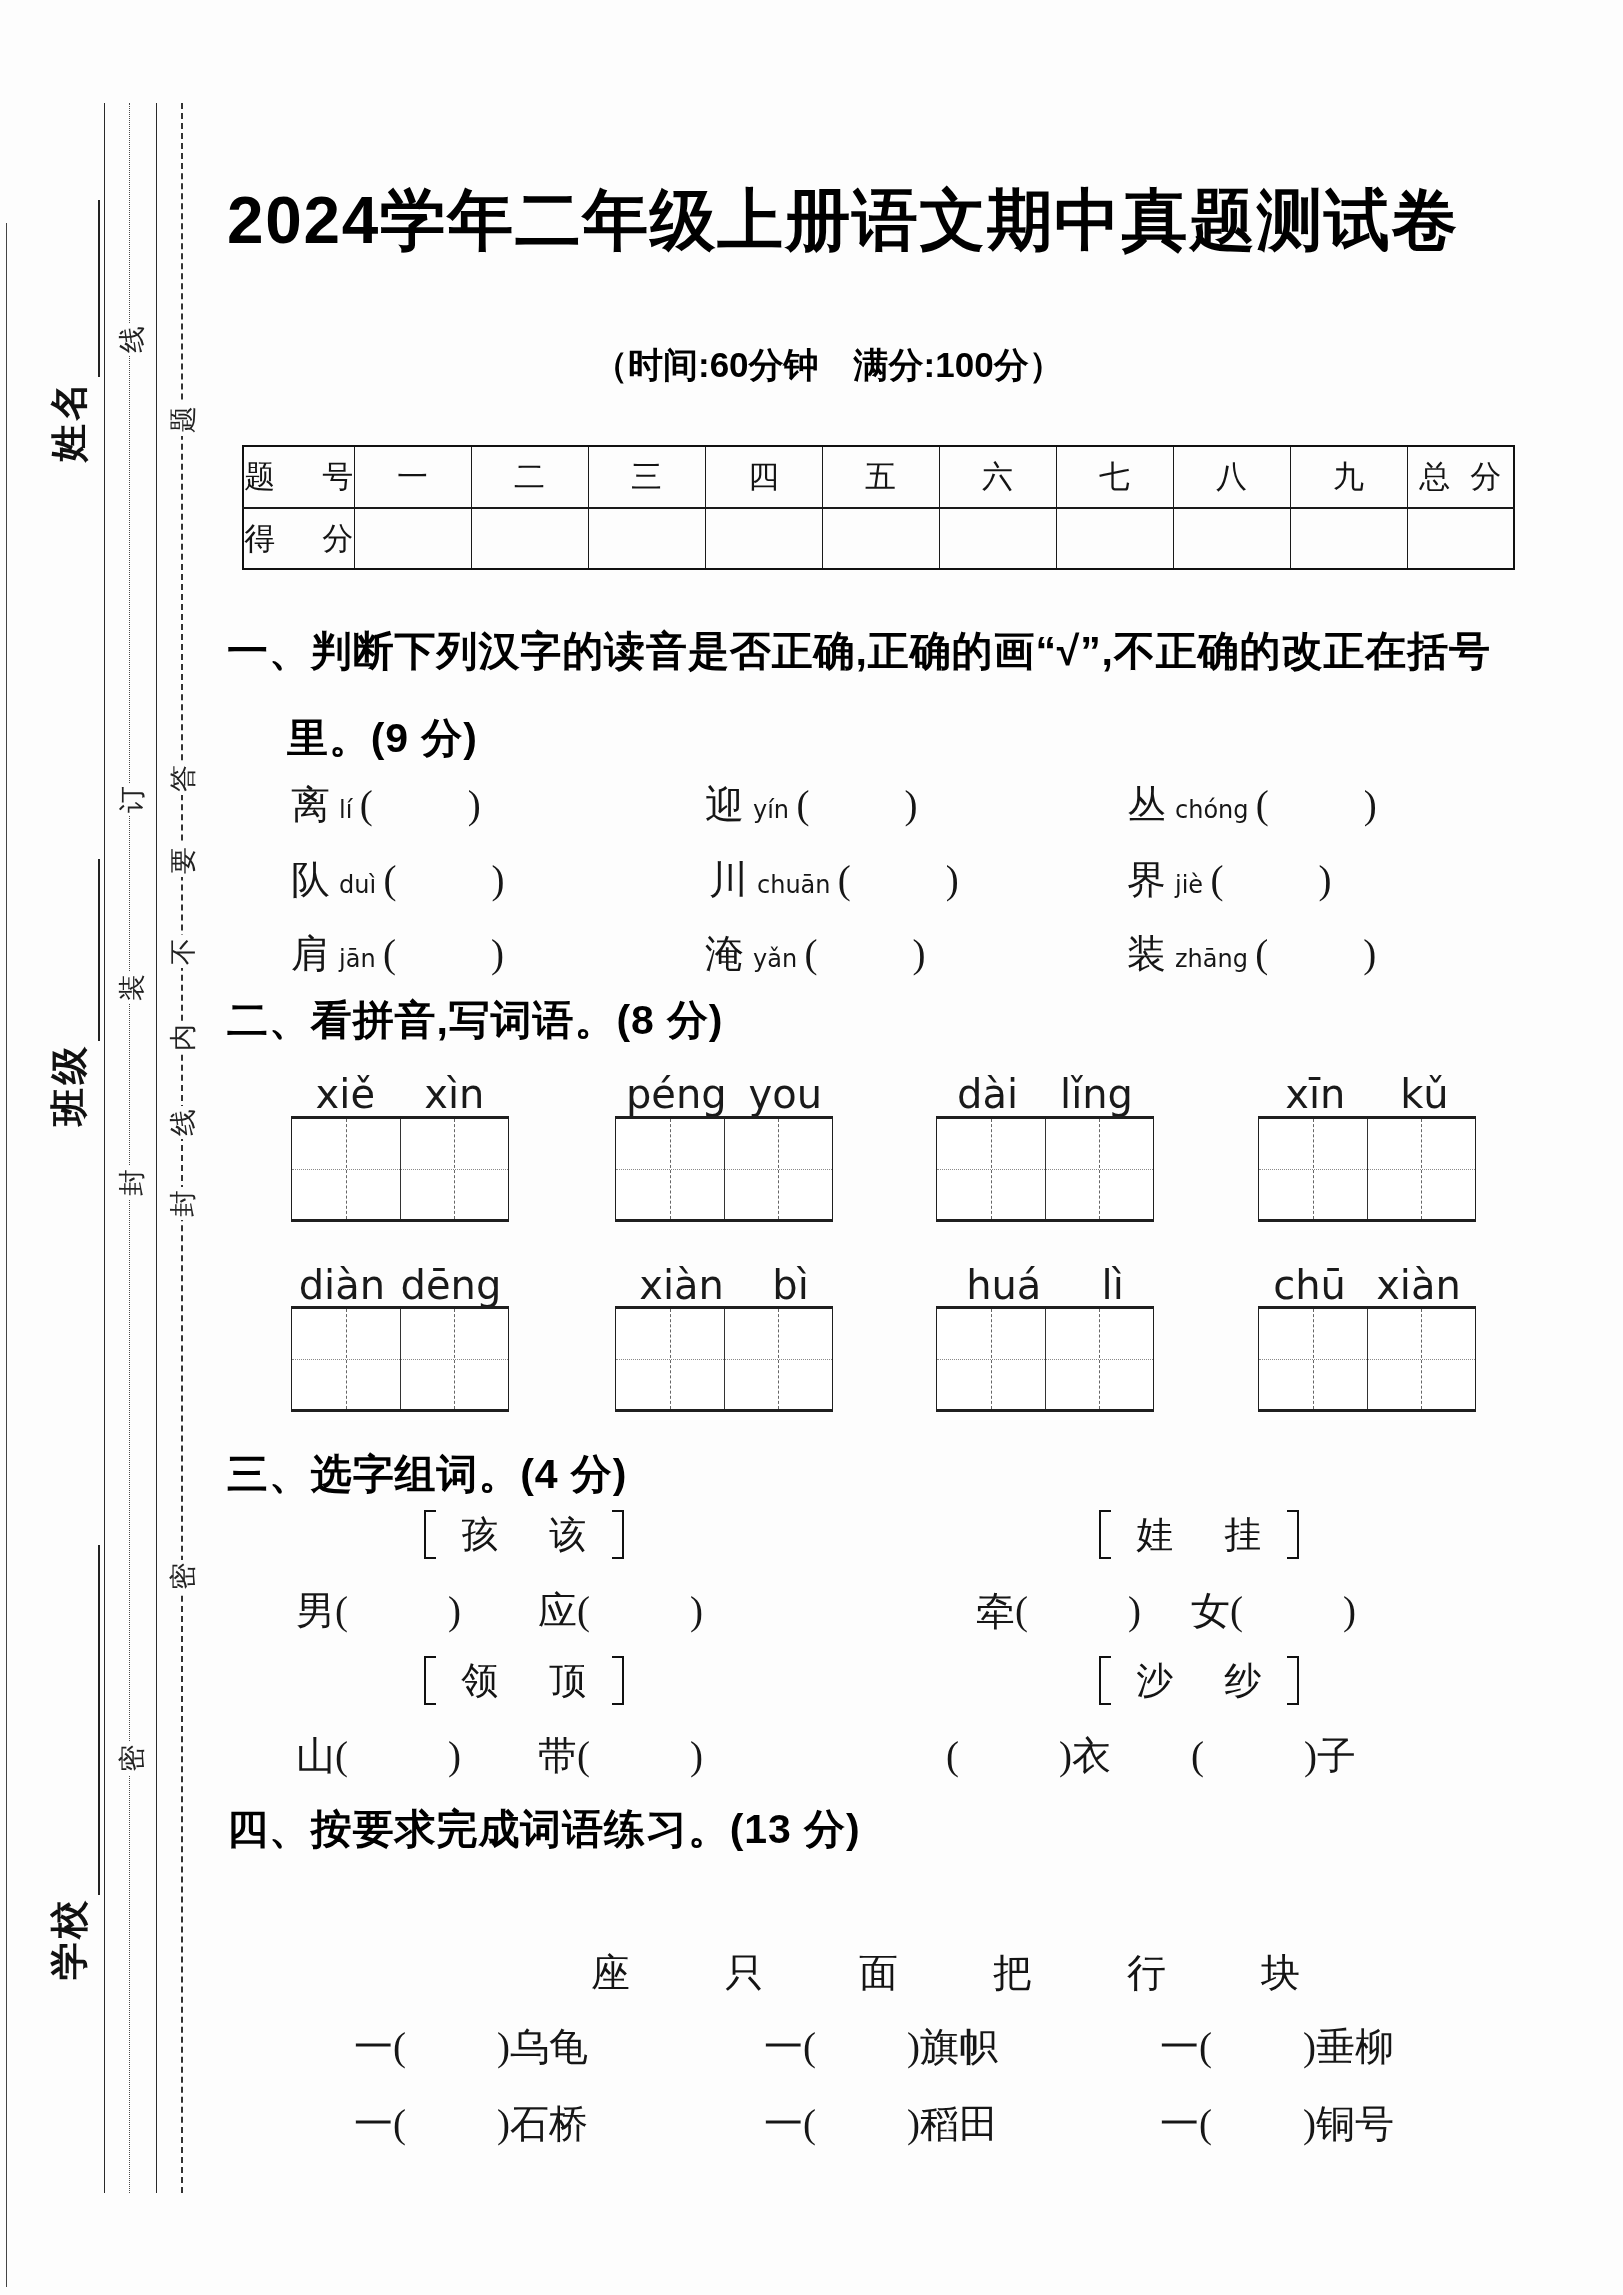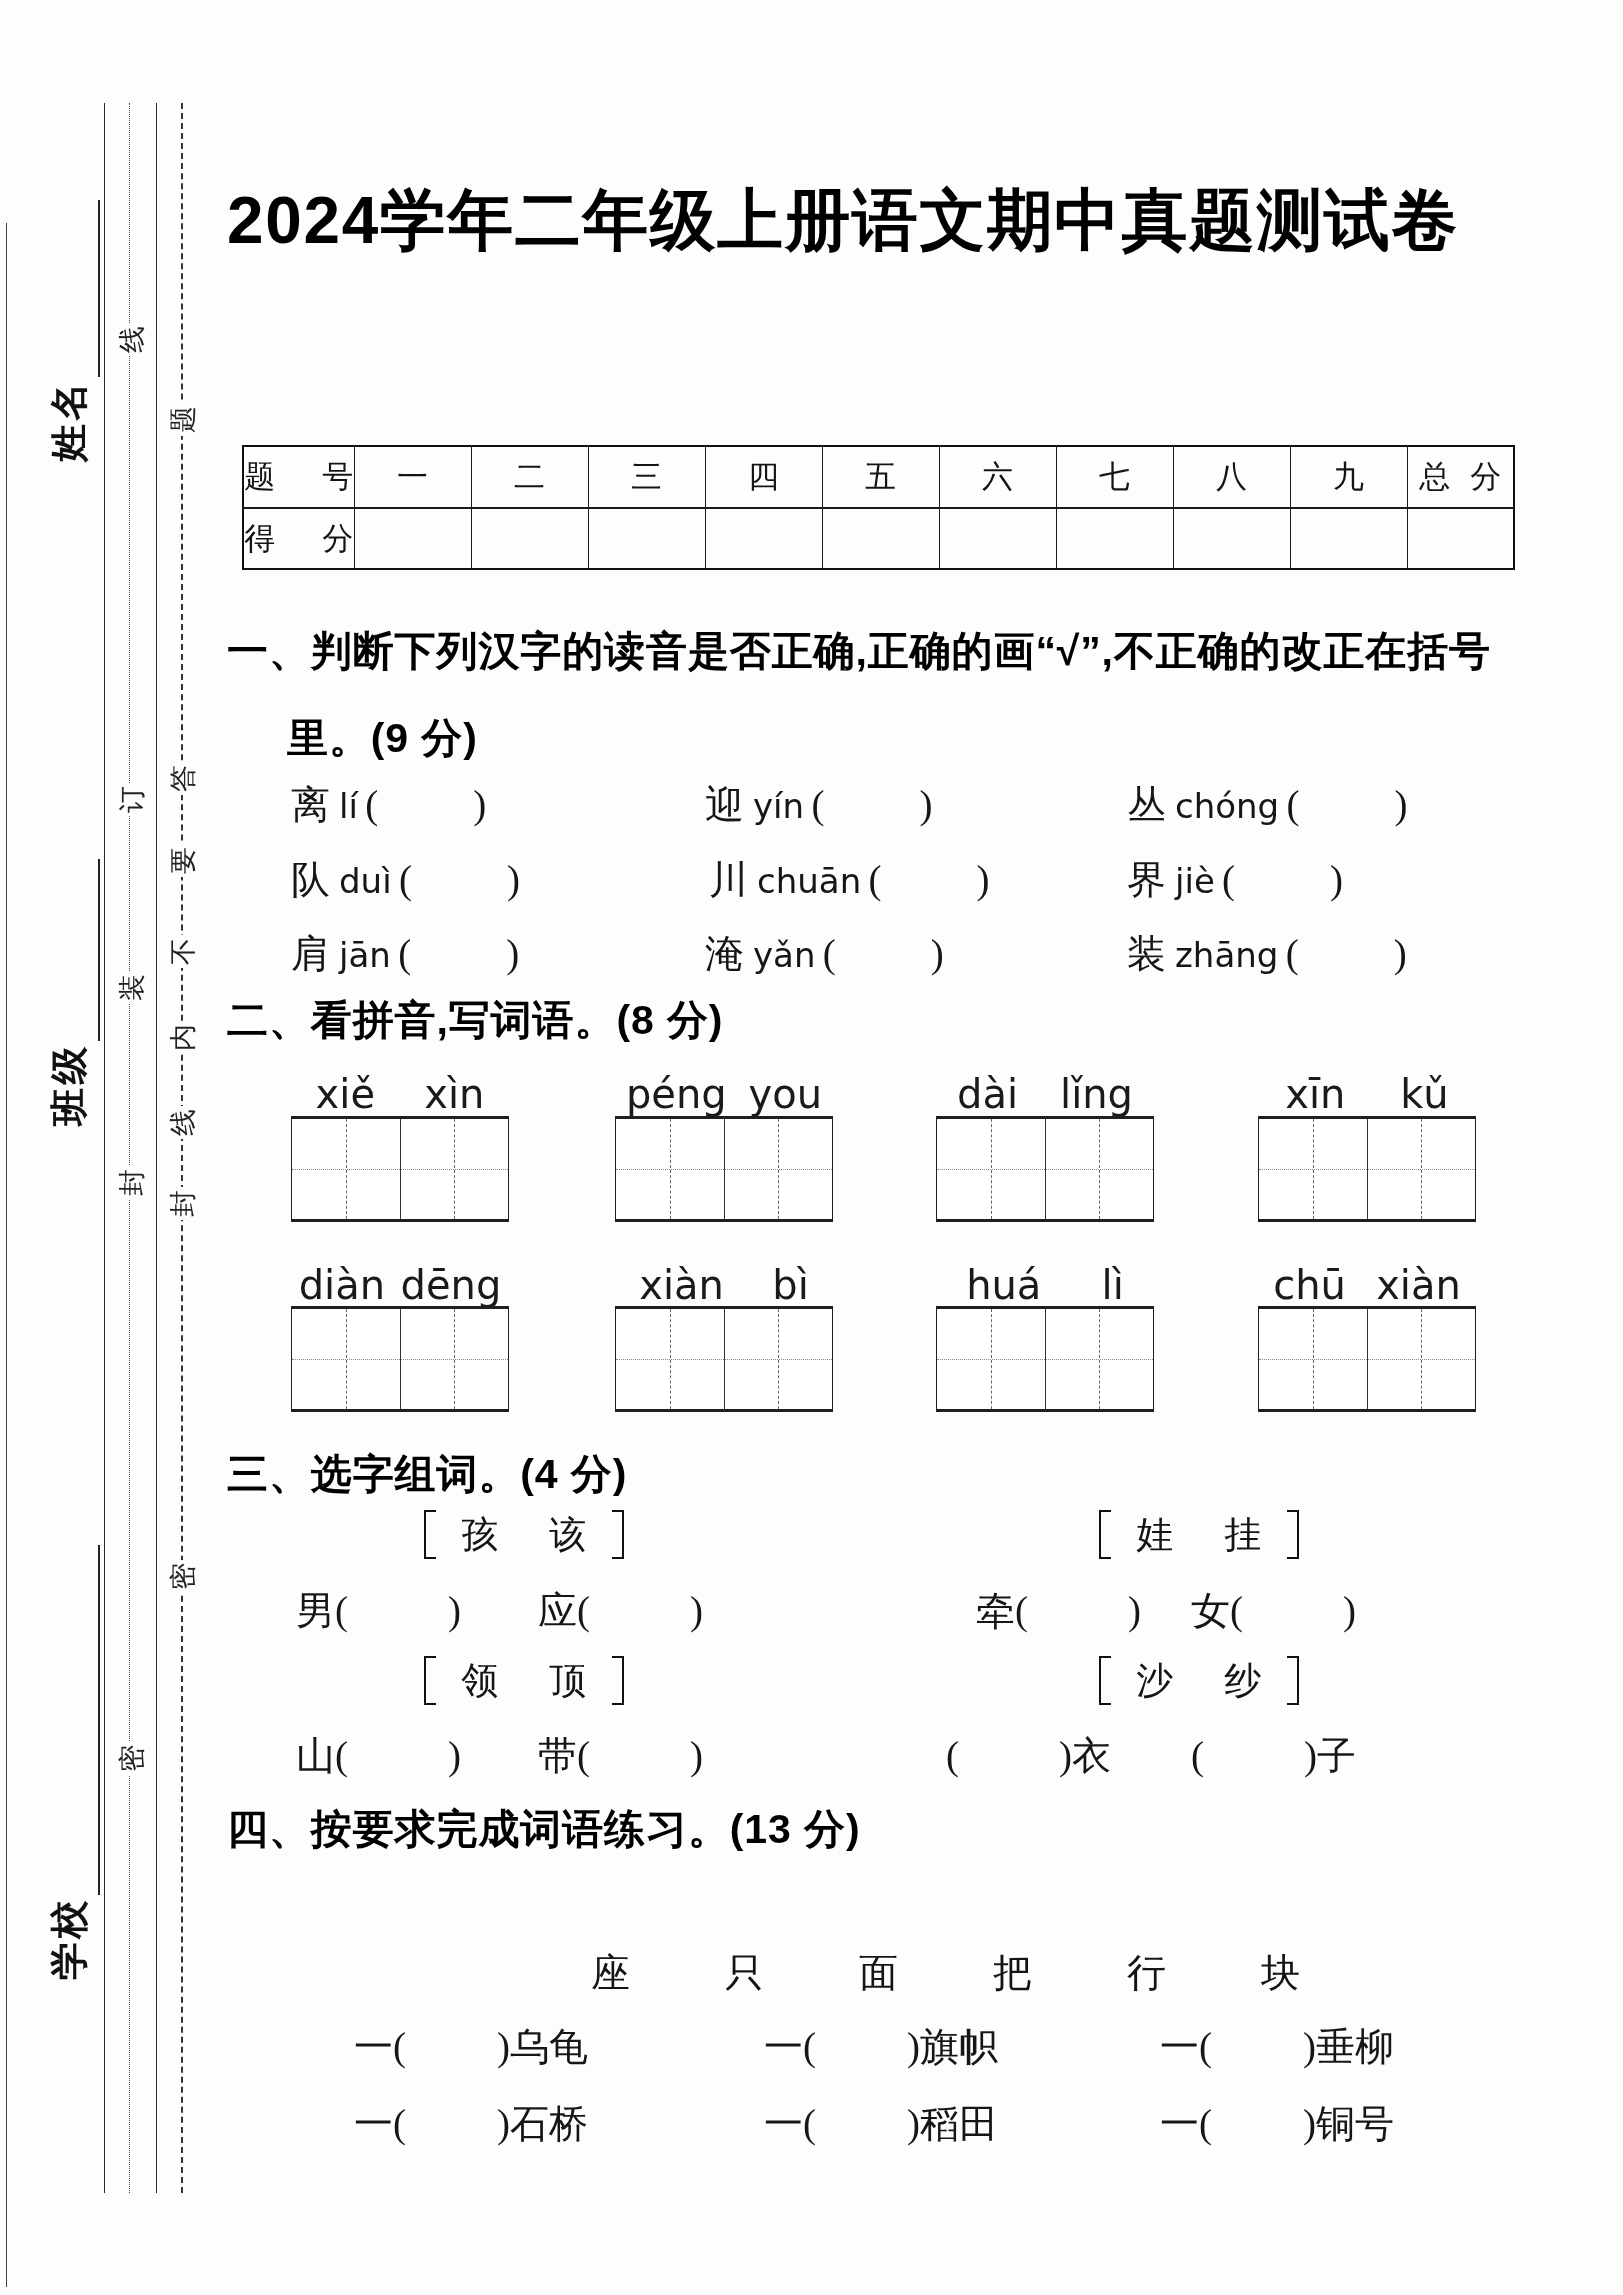--- a/index.html
+++ b/index.html
@@ -44,21 +44,21 @@
   .score-table{border:2.7px solid #111;}
   .score-table tr.r1 td{height:60px;}
   .score-table tr.r2 td{height:59px;border-top-width:2.7px;}
   .spread{display:flex;justify-content:center;gap:47px;}
   .spread-sm{display:flex;justify-content:center;gap:20px;}
   
   .abs{position:absolute;white-space:nowrap;}
   .heading{font-family:"Liberation Sans",sans-serif;font-weight:700;font-size:41px;letter-spacing:0.9px;color:#000;}
   .body-line{font-size:39px;color:#161616;}
   .hz{font-size:39px;}
-  .py{font-family:"DejaVu Sans",sans-serif;font-size:34px;margin:0 7.3px 0 9px;}
+  .py{font-family:"DejaVu Sans",sans-serif;font-size:24px;margin:0 7.3px 0 9px;}
   .par{font-size:39px;}
   .gap{display:inline-block;}
   .g105{width:95px;} .g110{width:100px;} .g100{width:91px;}
   
   .pyrow{
     position:absolute;width:218px;display:flex;justify-content:space-around;
     font-family:"DejaVu Sans",sans-serif;font-size:40px;color:#1a1a1a;
   }
   .wgrid{
     position:absolute;width:218px;height:106px;box-sizing:border-box;
@@ -112,20 +112,21 @@
     <span class="lbl">姓名</span><span class="u-blank" style="width:177px"></span>
   </div>
   <div class="vlabel" style="left:47px;top:1126px">
     <span class="lbl">班级</span><span class="u-blank" style="width:182px"></span>
   </div>
   <div class="vlabel" style="left:47px;top:1980px">
     <span class="lbl">学校</span><span class="u-blank" style="width:350px"></span>
   </div>
 
   <div class="title">2024学年二年级上册语文期中真题测试卷</div>
+  <div class="subtitle">（时间:60分钟　满分:100分）</div>
 
   <table class="score-table">
     <colgroup>
       <col style="width:111px">
       <col style="width:117px">
         <col style="width:117px">
         <col style="width:117px">
         <col style="width:117px">
       <col style="width:117px">
         <col style="width:117px">

